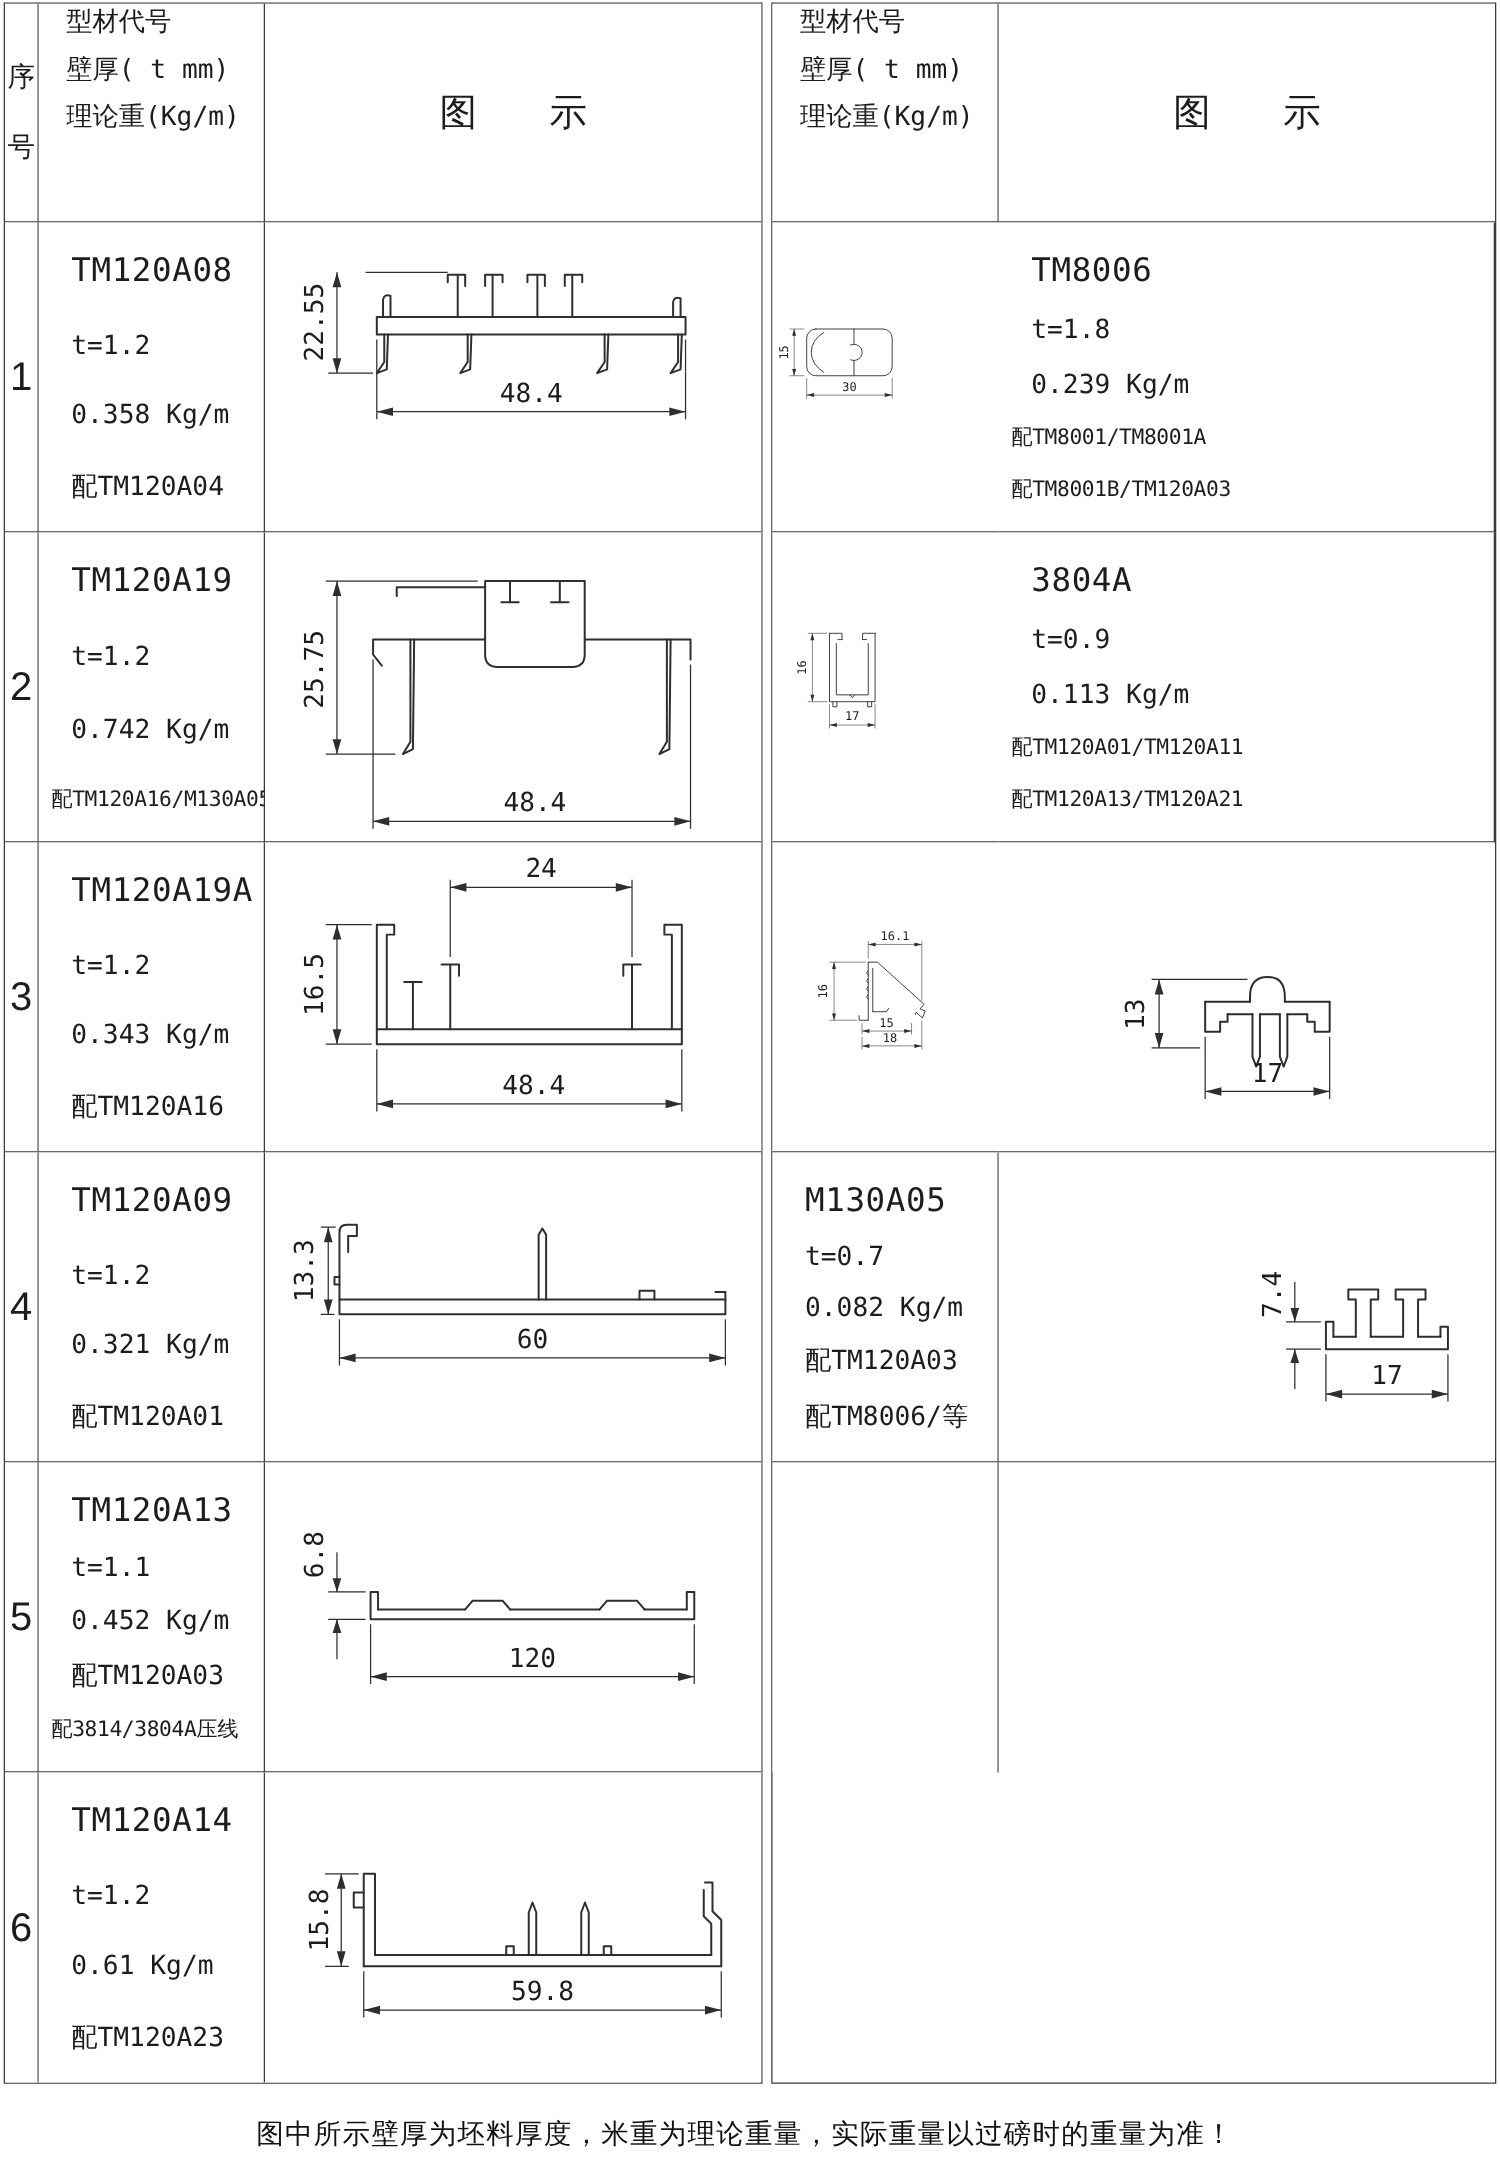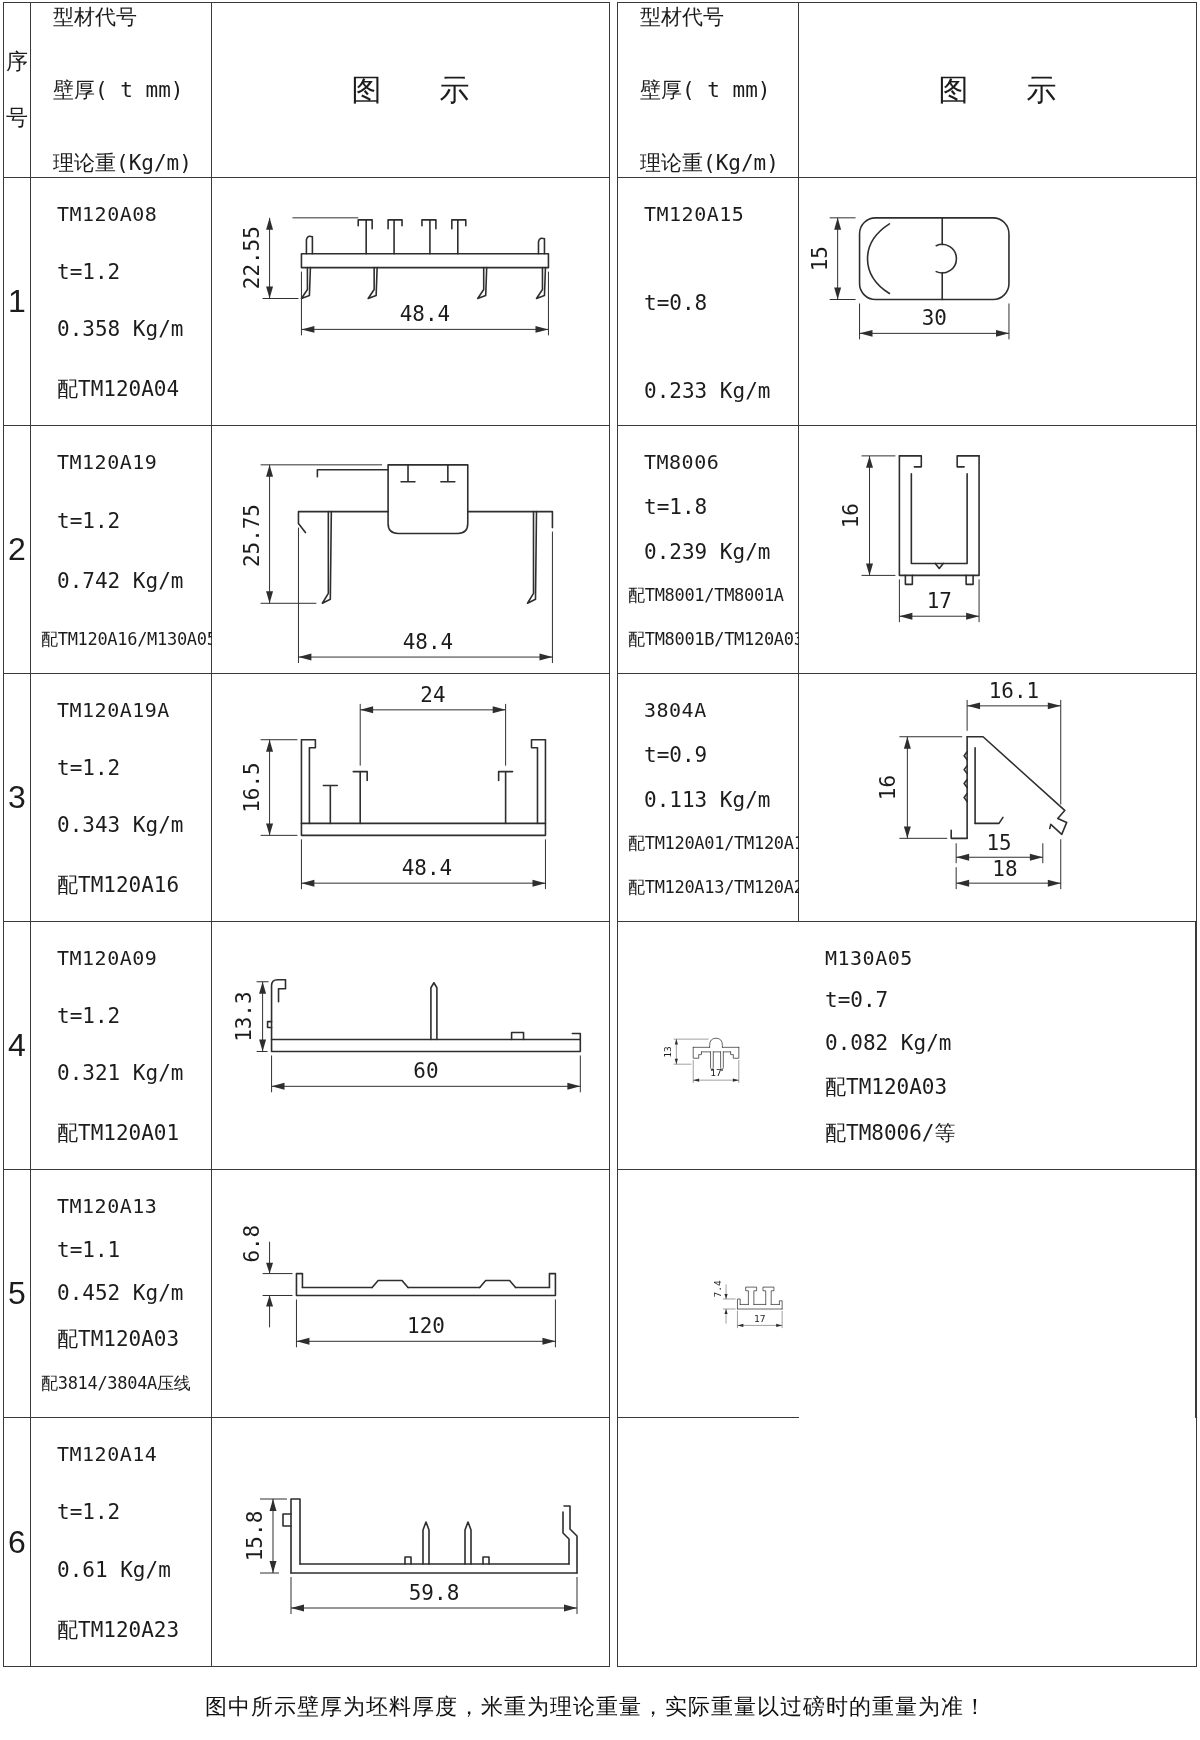--- a/index.html
+++ b/index.html
@@ -9,30 +9,30 @@
        border:1.5px solid #3a3a3a;background:#fff;}
   #tbl-left{left:3px;grid-template-columns:27px 181px 397px;width:605px;}
   #tbl-right{left:617px;grid-template-columns:181px 397px;width:578px;}
   .cell{border-right:1.5px solid #3a3a3a;border-bottom:1.5px solid #3a3a3a;
         box-sizing:border-box;position:relative;background:#fff;}
   .cell.last{border-right:none;}
   .cell.nb{border-bottom:none;}
   
   .seq-hdr{display:flex;flex-direction:column;align-items:center;justify-content:center;
            gap:26px;font-size:22px;font-family:"Liberation Sans","DejaVu Sans",sans-serif;}
-  .spec-hdr{display:flex;flex-direction:column;justify-content:space-between;gap:10px;
+  .spec-hdr{display:flex;flex-direction:column;justify-content:flex-start;gap:10px;
             padding-left:22px;font-size:21px;}
   .diag-hdr{display:flex;align-items:center;justify-content:center;gap:58px;
             font-size:30px;font-family:"Liberation Sans","DejaVu Sans",sans-serif;}
   
   .numcell{display:flex;align-items:center;justify-content:center;
            font-size:32px;font-family:"Liberation Sans","DejaVu Sans",sans-serif;}
   .spec{display:flex;flex-direction:column;justify-content:space-between;
         padding:24px 4px 22px 26px;}
-  .code{font-size:20px;letter-spacing:.5px;}
+  .code{font-size:26px;letter-spacing:.5px;}
   .ln{font-size:21px;white-space:nowrap;}
   .ln.long{font-size:17px;margin-left:-16px;letter-spacing:-.3px;}
   .diag{width:100%;height:100%;display:block;}
   .p{fill:none;stroke:#2e2e2e;stroke-width:1.6;stroke-linejoin:round;stroke-linecap:round;}
   .d{fill:none;stroke:#2e2e2e;stroke-width:1;}
   .a{fill:#2e2e2e;stroke:none;}
   .dim{font-family:"DejaVu Sans Mono","Liberation Mono",monospace;font-size:21px;fill:#1c1c1c;}
   #footer-note{position:absolute;left:0;top:1692px;width:1192px;text-align:center;
                font-size:22px;letter-spacing:1px;color:#111;}
 </style>
@@ -228,25 +228,20 @@
   <div class="cell spec-hdr">
     <span>型材代号</span>
     <span>壁厚( t mm)</span>
     <span>理论重(Kg/m)</span>
   </div>
   <div class="cell last diag-hdr">
     <span>图</span>
     <span>示</span>
   </div>
 
-  <div class="cell spec">
-    <div class="code">TM120A15</div>
-    <div class="ln">t=0.8</div>
-    <div class="ln">0.233 Kg/m</div>
-  </div>
   <div class="cell last">
     <svg class="diag" viewBox="0 0 397 248">
       <g class="p">
         <rect x="60" y="40" width="150" height="82" rx="16"></rect>
         <path d="M90,46 Q68,60 68,81 Q68,102 90,116"></path>
         <path d="M143,40 V67 M143,95 V122"></path>
         <path d="M137,68 A14.3,14.3 0 1 1 137,94"></path>
       </g>
       <path class="d" d="M30,40 H56 M30,122 H56 M38,40 V122 M60,126 V162 M210,126 V162 M60,156 H210"></path>
       <polygon class="a" points="38,40 34.5,52 41.5,52"></polygon>

